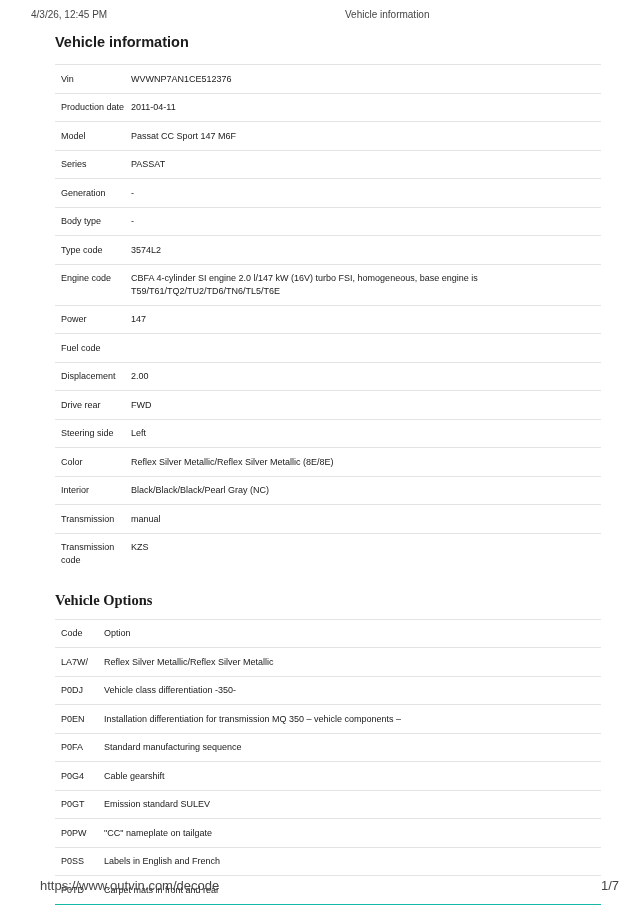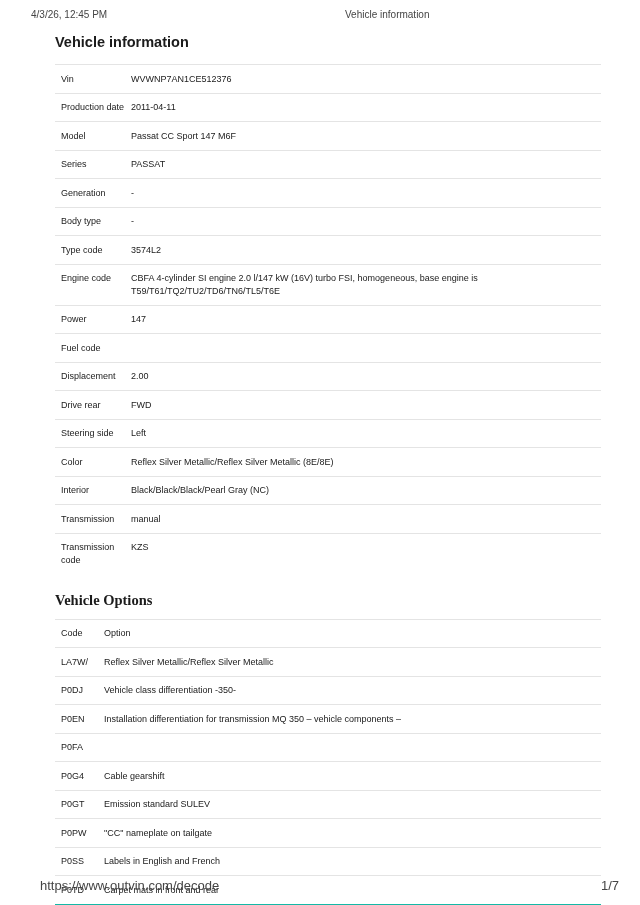--- a/index.html
+++ b/index.html
@@ -180,20 +180,21 @@
     <div class="row">
       <div class="cell-code">P0DJ</div>
       <div class="cell-option">Vehicle class differentiation -350-</div>
     </div>
     <div class="row">
       <div class="cell-code">P0EN</div>
       <div class="cell-option">Installation differentiation for transmission MQ 350 – vehicle components –</div>
     </div>
     <div class="row">
       <div class="cell-code">P0FA</div>
+      <div class="cell-option">Standard manufacturing sequence</div>
     </div>
     <div class="row">
       <div class="cell-code">P0G4</div>
       <div class="cell-option">Cable gearshift</div>
     </div>
     <div class="row">
       <div class="cell-code">P0GT</div>
       <div class="cell-option">Emission standard SULEV</div>
     </div>
     <div class="row">

